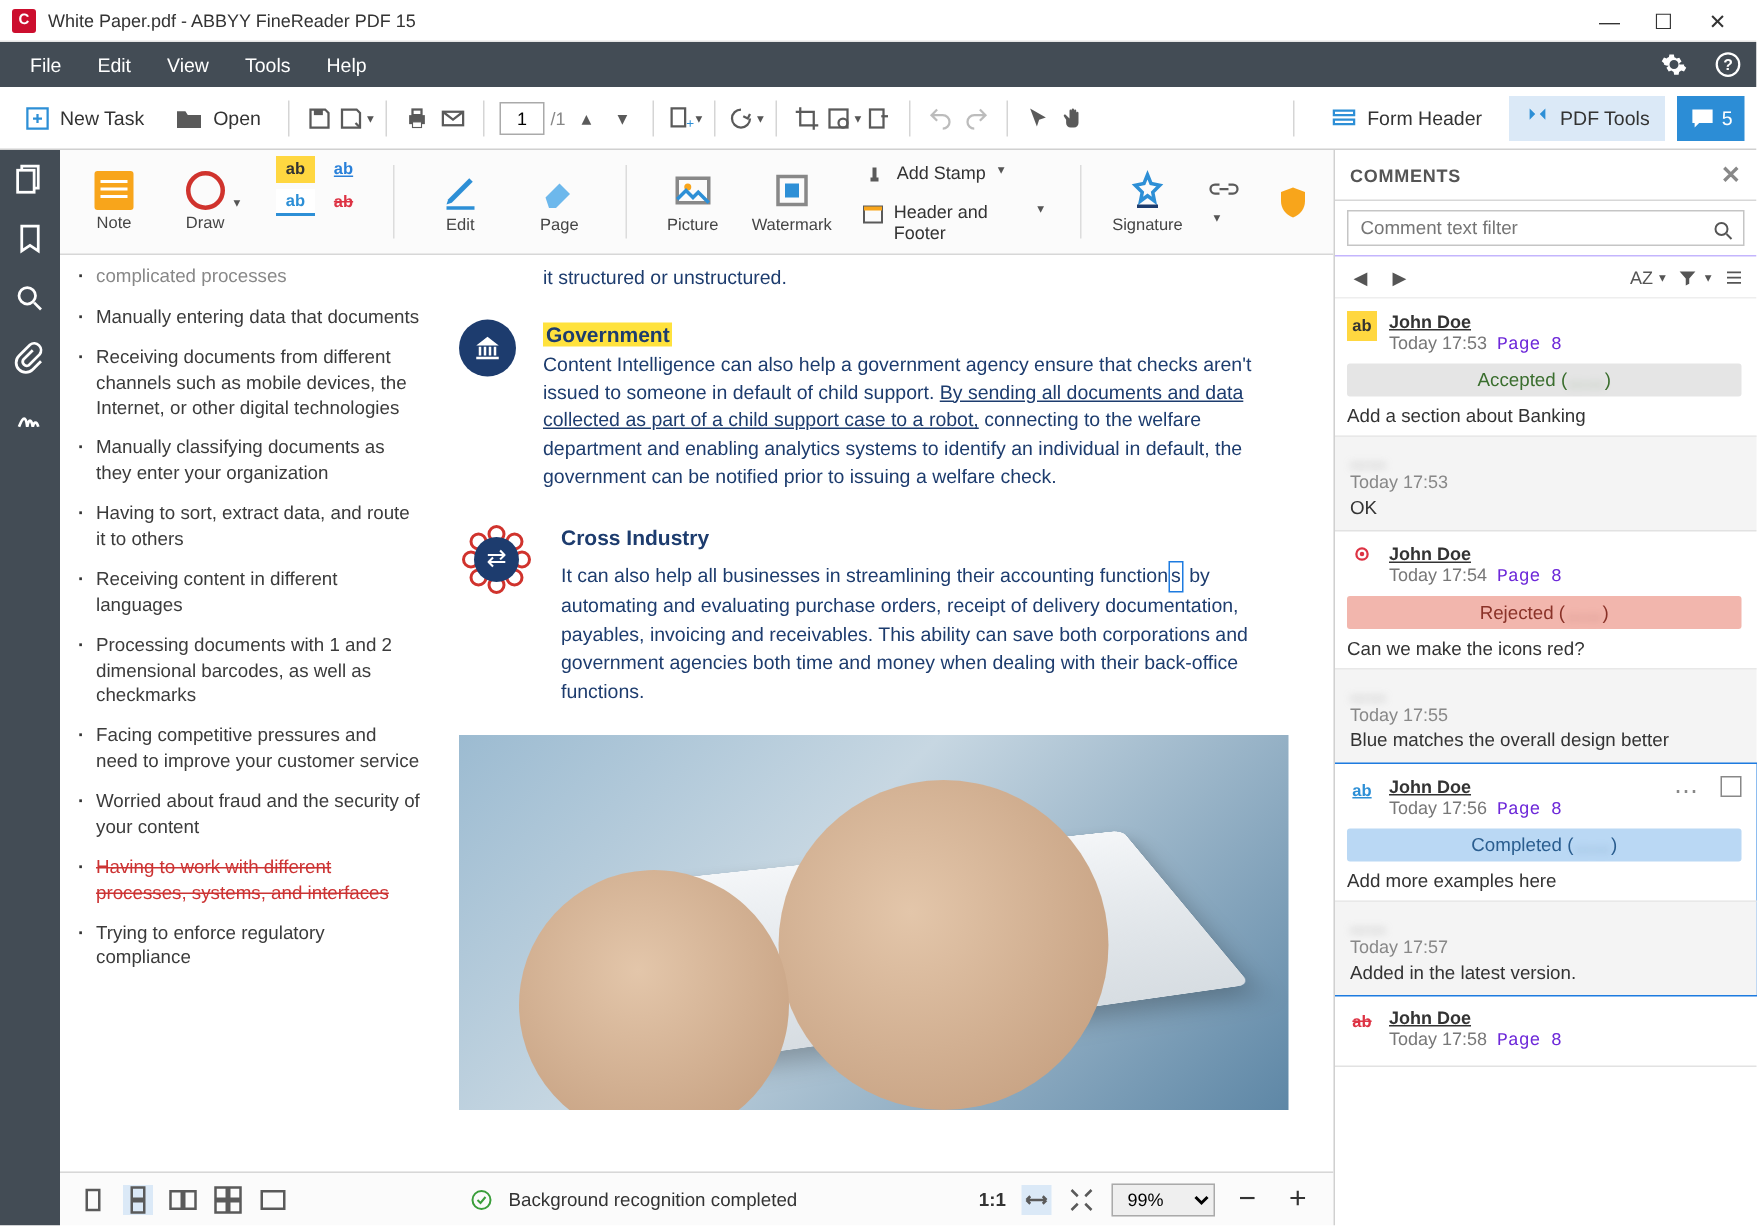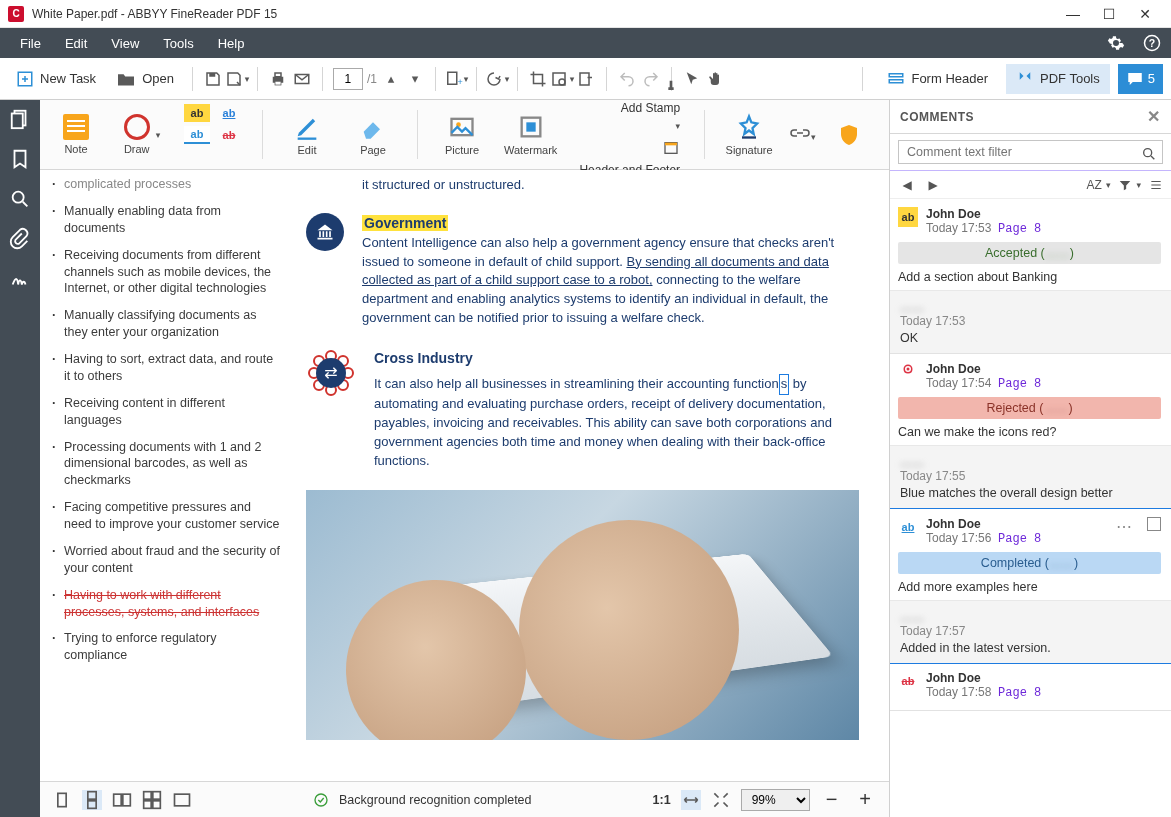--- a/index.html
+++ b/index.html
@@ -44,21 +44,21 @@
 .draw-ico{width:26px;height:26px;border:3px solid #d0332d;border-radius:50%;}
 .sm-stack{display:flex;flex-direction:column;gap:4px;}
 .sm{width:26px;height:18px;display:flex;align-items:center;justify-content:center;font-size:11px;font-weight:bold;}
 .hl{background:#ffd740;color:#333;}
 .ul{color:#2980d9;text-decoration:underline;}.stk{text-decoration:line-through;color:#d34;}
 .rib-sep{width:1px;background:#dcdcdc;margin:6px 2px;}
 .edit-ico{color:#2d8fd6;}
 .erase-ico{color:#2d8fd6;}
 .sig-ico{color:#2d8fd6;}
 .menu-list{display:flex;flex-direction:column;gap:4px;justify-content:center;font-size:12px;}
-.menu-list .mi{display:flex;align-items:flex-end;gap:6px;padding:2px 4px;flex-direction:column;}
+.menu-list .mi{display:flex;align-items:flex-start;gap:6px;padding:2px 4px;}
 .menu-list .mi .mk{width:18px;height:18px;display:flex;align-items:center;justify-content:center;}
 .drop-car{font-size:9px;color:#555;margin-left:2px;}
 .shield{width:24px;height:24px;}
 
 .doc-wrap{flex:1;display:flex;overflow:hidden;background:#e8e8e8;}
 .doc-page{background:#fff;margin:0;flex:1;overflow:auto;padding:0;display:flex;}
 .page-left{width:250px;padding:6px 8px 6px 18px;font-size:12.5px;color:#3b3b3b;}
 .page-left li{list-style:none;position:relative;padding:5px 0 5px 6px;line-height:1.35;}
 .page-left li::before{content:"·";position:absolute;left:-6px;color:#333;font-weight:bold;}
 .page-left .struck{color:#c33;text-decoration:line-through;}
@@ -101,21 +101,21 @@
 .cm-list{flex:1;overflow-y:auto;}
 .cm-card{border-bottom:1px solid #e2e2e2;padding:8px 10px 10px 8px;}
 .cm-card.sel{border:1.5px solid #1d7be0;margin:-1px;}
 .cm-h{display:flex;gap:8px;align-items:flex-start;}
 .cm-ic{width:20px;height:20px;flex-shrink:0;display:flex;align-items:center;justify-content:center;font-size:11px;font-weight:bold;}
 .cm-ic.hl{background:#ffd740;}
 .cm-ic.stamp{color:#d34;}
 .cm-ic.ul{color:#2d8fd6;text-decoration:underline;}
 .cm-ic.stk{color:#d34;text-decoration:line-through;}
 .cm-meta{font-size:12px;}
-.cm-user{font-weight:600;color:#333;}
+.cm-user{font-weight:600;color:#333;text-decoration:underline;}
 .cm-ts{color:#777;font-size:12px;}
 .cm-pg{color:#6d28d9;font-family:Liberation Mono, monospace;}
 .cm-badge{margin:6px 0;padding:4px;text-align:center;font-size:12.5px;border-radius:2px;}
 .bd-acc{background:#e5e5e5;color:#3a6e2e;}
 .bd-rej{background:#f2b6ad;color:#8a3228;}
 .bd-cmp{background:#bad8f4;color:#2a5d8f;}
 .cm-txt{font-size:12.5px;color:#333;margin-top:4px;}
 .cm-reply{background:#f4f4f4;margin:6px -10px -10px -8px;padding:8px 10px;border-top:1px solid #e8e8e8;}
 .cm-reply .ru{font-weight:600;color:#888;font-size:12px;}
 .cm-reply .rt{color:#888;font-size:12px;}
@@ -395,21 +395,21 @@
             <path d="M12 2l8 3v6c0 5-3 9-8 11-5-2-8-6-8-11V5z" fill="#f8a51b"></path>
           </svg>
       </div>
     </div>
 
     <div class="doc-wrap">
       <div class="doc-page">
         <div class="page-left">
           <ul id="bl">
               <li style="color: rgb(136, 136, 136); padding-top: 0px;">complicated processes</li>
-              <li>Manually enabling data from documents</li>
+              <li>Manually entering data that documents</li>
               <li>Receiving documents from different channels such as mobile devices, the Internet, or other digital technologies</li>
               <li>Manually classifying documents as they enter your organization</li>
               <li>Having to sort, extract data, and route it to others</li>
               <li>Receiving content in different languages</li>
               <li>Processing documents with 1 and 2 dimensional barcodes, as well as checkmarks</li>
               <li>Facing competitive pressures and need to improve your customer service</li>
               <li>Worried about fraud and the security of your content</li>
               <li class="struck">Having to work with different processes, systems, and interfaces</li>
               <li>Trying to enforce regulatory compliance</li>
             </ul>

